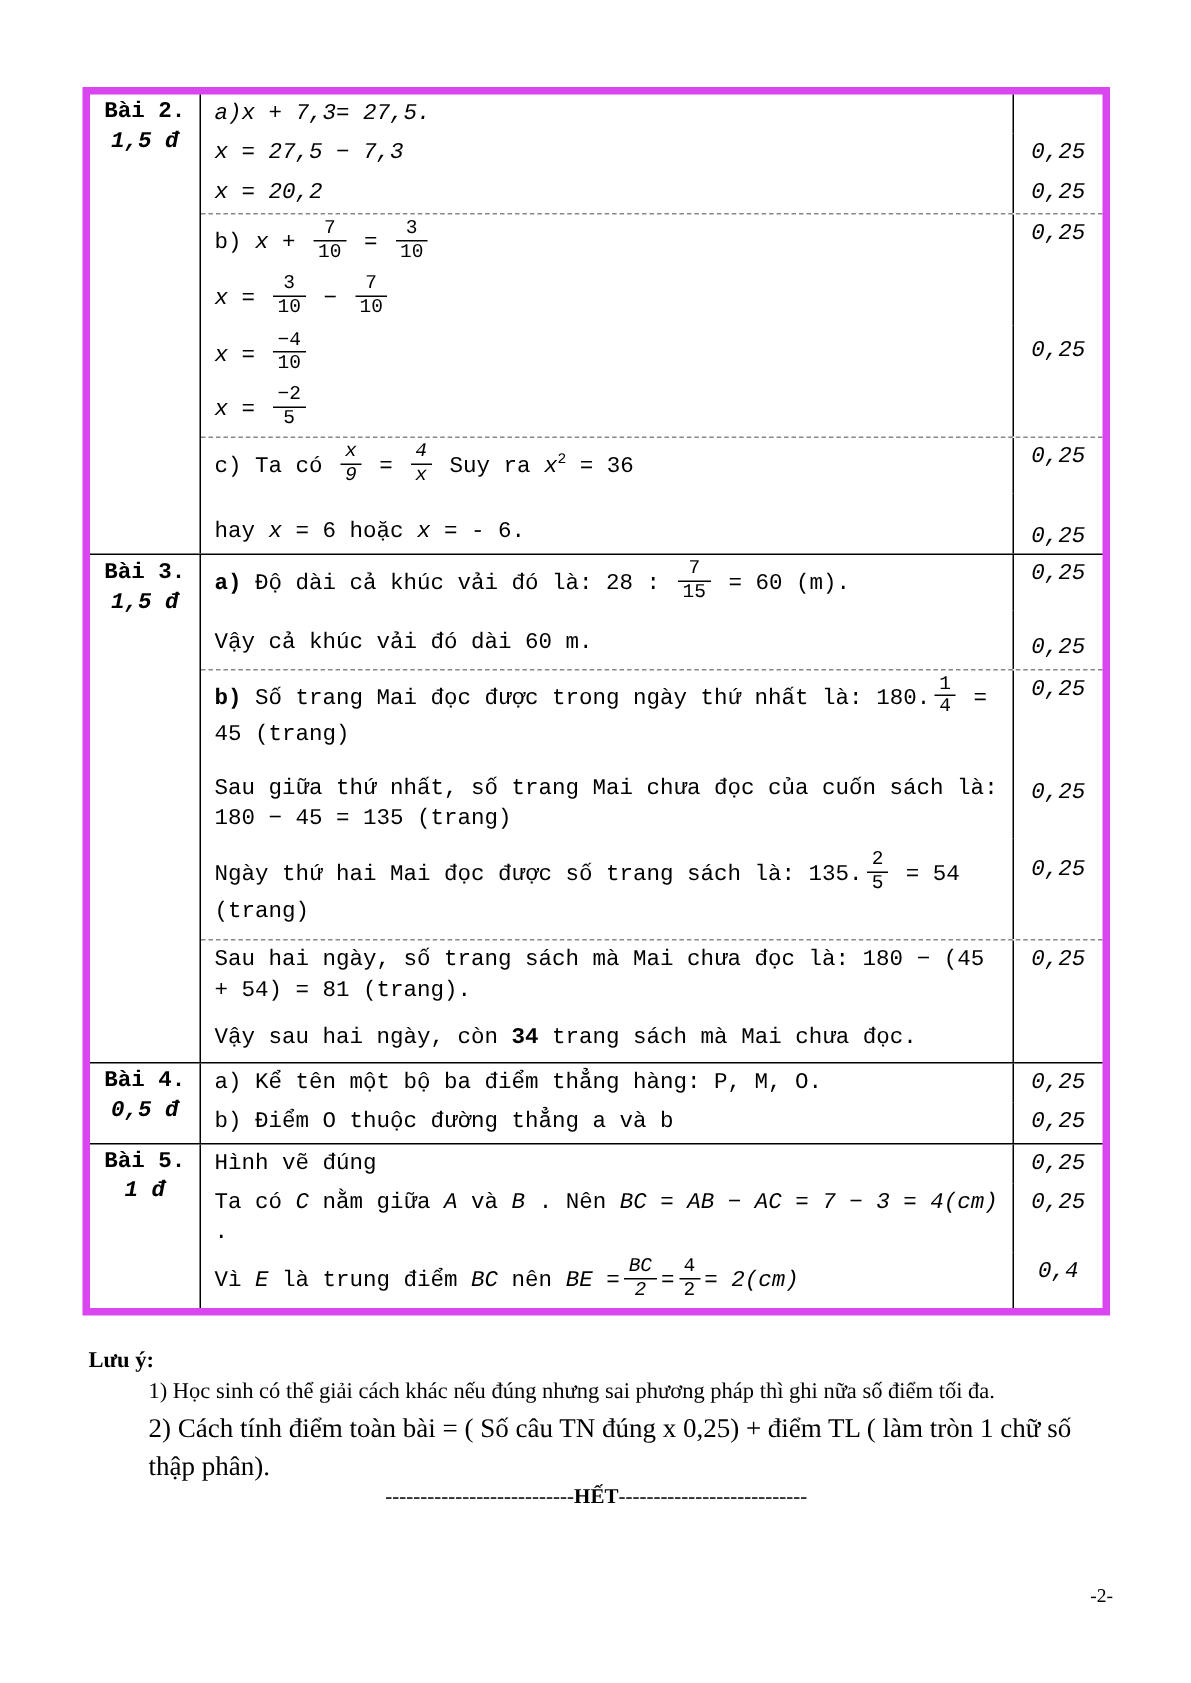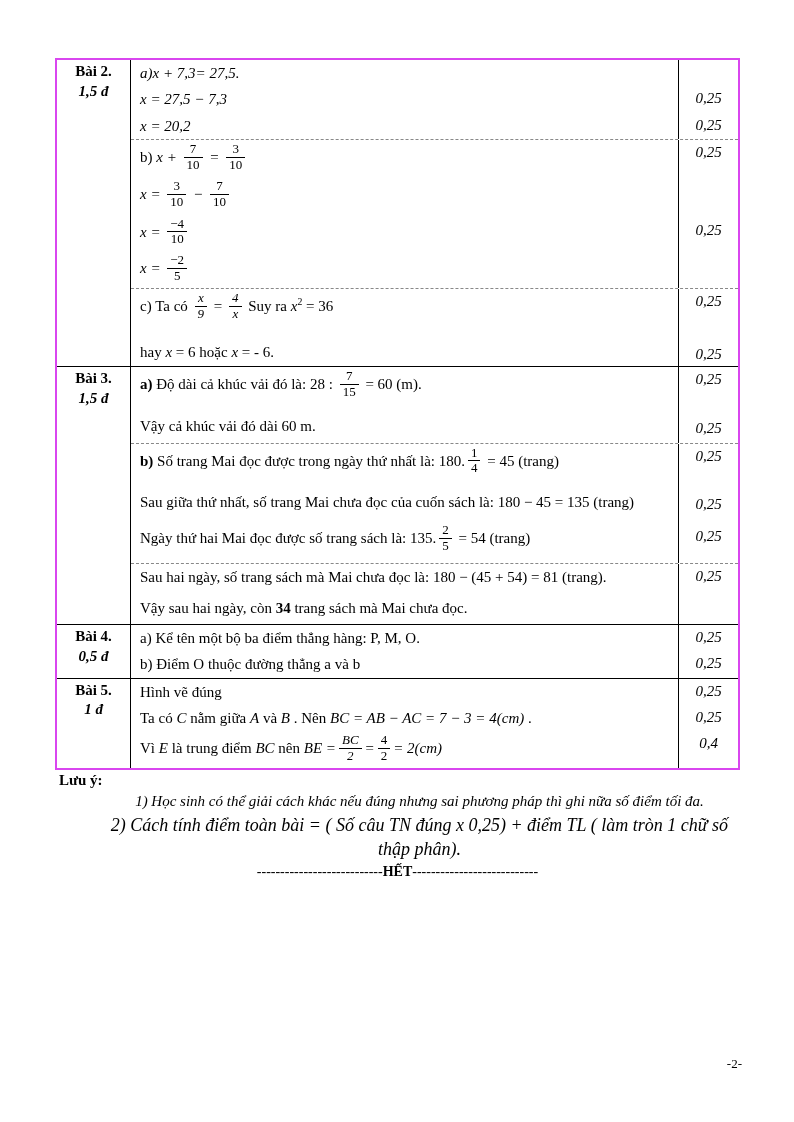--- a/index.html
+++ b/index.html
@@ -3,41 +3,41 @@
 <meta charset="utf-8">
 <style>
   html,body{margin:0;padding:0;background:#e8e8e8;}
   .page{
     width:794px;height:1122px;margin:0 auto;background:#ffffff;
     position:relative;box-sizing:border-box;
     padding:58px 54px 0 55px;
     font-family:"Liberation Serif","DejaVu Serif",serif;
     font-size:15px;color:#000;
   }
-  .answer-table{border:2px solid #d946ef;}
+  .answer-table{border:5px solid #d946ef;font-family:Liberation Mono, monospace;}
   .bai-row{display:grid;grid-template-columns:74px 1fr;}
   .bai-row + .bai-row{border-top:1px solid #000;}
   .bai-label{border-right:1px solid #000;text-align:center;padding-top:2px;font-weight:bold;line-height:1.3;}
   .lab2{font-style:italic;}
   .bai-body{display:block;}
   .section{display:grid;grid-template-columns:1fr 60px;}
   .section.dashed{border-top:1px dashed #888;}
   .line-content{padding:3px 4px 3px 9px;line-height:1.35;}
   .line-points{border-left:1px solid #000;text-align:center;font-style:italic;padding-top:3px;line-height:1.3;}
   .math{font-style:italic;text-align:center;}
   .bold{font-weight:bold;}
   .sup{vertical-align:super;font-size:0.65em;line-height:0;}
   .frac{display:inline-flex;flex-direction:column;vertical-align:middle;text-align:center;
         font-size:13px;line-height:1.15;margin:0 3px;position:relative;top:-1px;}
   .frac .fn{border-bottom:1px solid #000;padding:0 3px;}
   .frac .fd{padding:0 3px;}
   .frac.m{font-style:italic;}
-  .footer{margin-top:2px;}
+  .footer{margin-top:22px;}
   .note-title{font-weight:bold;margin-left:4px;}
-  .note{font-style:italic;margin-left:44px;margin-top:2px;line-height:1.35;text-align:center;}
+  .note{margin-left:44px;margin-top:2px;line-height:1.35;}
   .note.n2{font-size:18px;}
   .end-line{text-align:center;margin-top:2px;font-size:14px;}
   .page-number{position:absolute;right:52px;top:1056px;font-size:13px;}
 </style>
 </head>
 <body>
 
 <div class="page">
 
   <div class="answer-table" id="answer-table">

